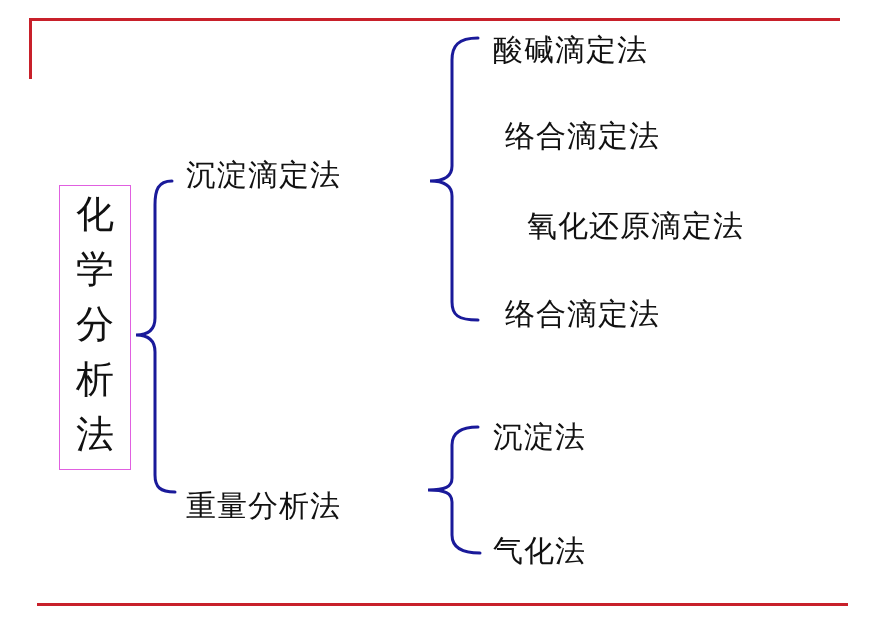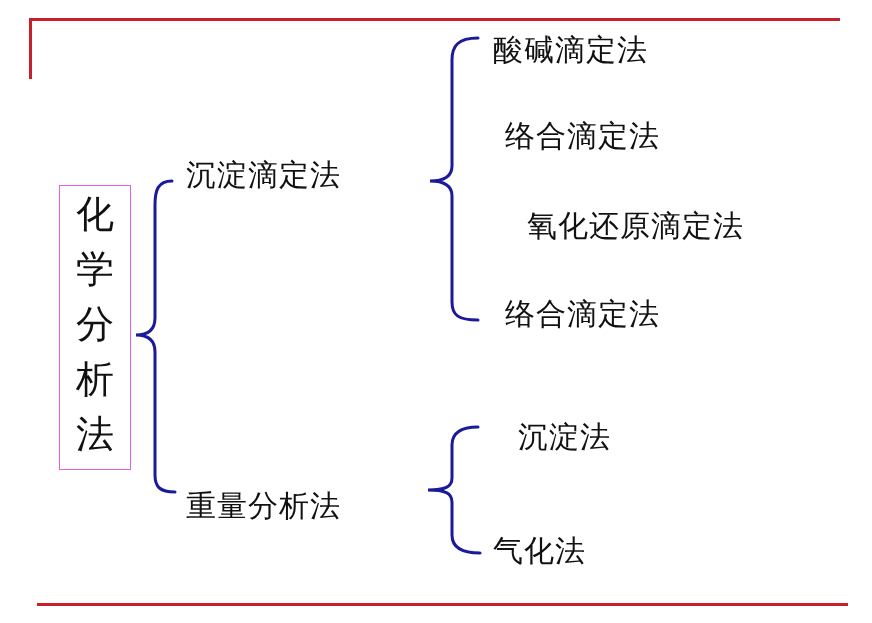--- a/index.html
+++ b/index.html
@@ -39,14 +39,14 @@
 </div>
 
 <div class="label" style="left:186px; top:155px;">沉淀滴定法</div>
 <div class="label" style="left:186px; top:486px;">重量分析法</div>
 
 <div class="label" style="left:493px; top:30px;">酸碱滴定法</div>
 <div class="label" style="left:505px; top:116px;">络合滴定法</div>
 <div class="label" style="left:527px; top:206px;text-align:center;">氧化还原滴定法</div>
 <div class="label" style="left:505px; top:294px;">络合滴定法</div>
 
-<div class="label" style="left:518px; top:417px;">沉淀法</div>
+<div class="label" style="left:493px; top:417px;">沉淀法</div>
 <div class="label" style="left:493px; top:531px;">气化法</div>
 
 </body></html>

